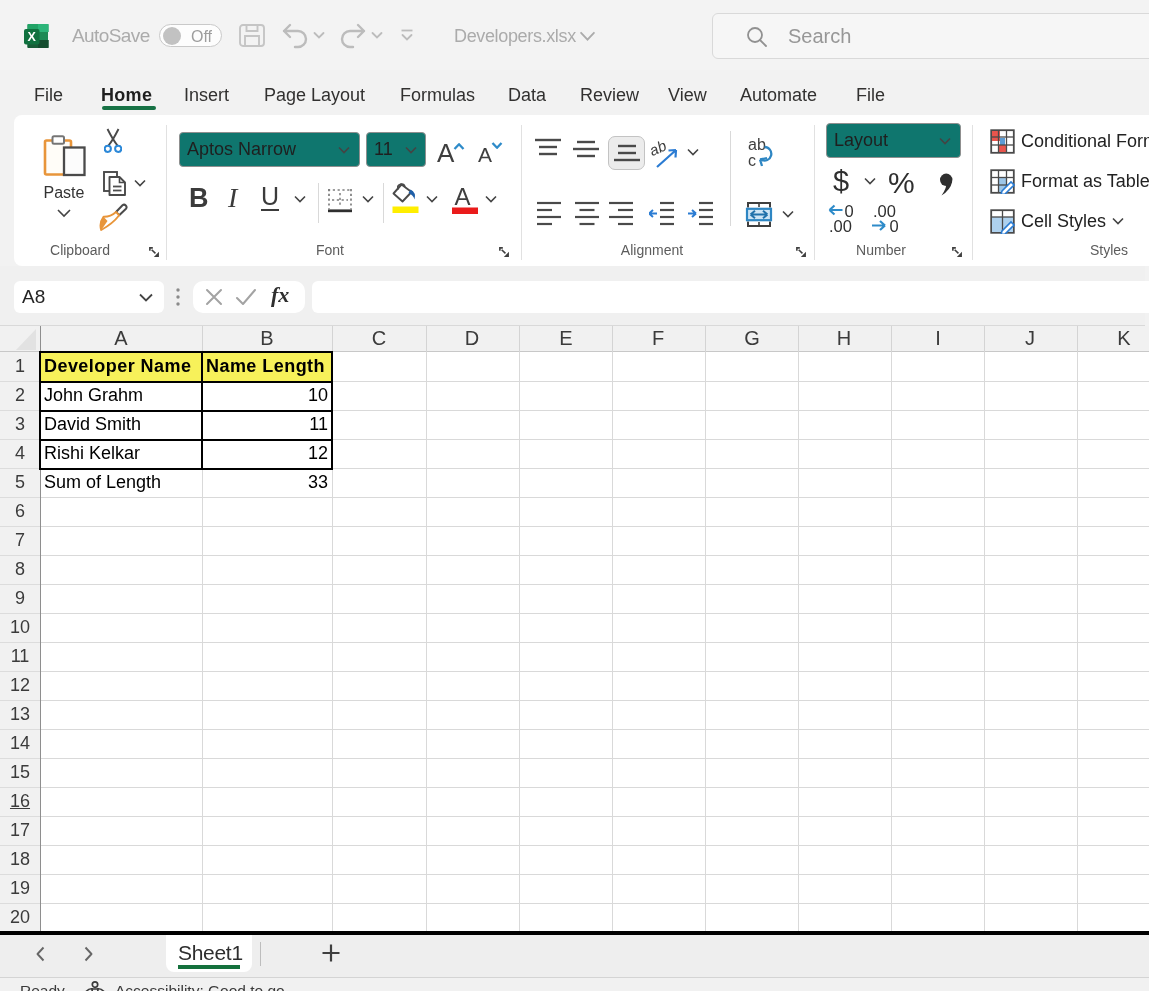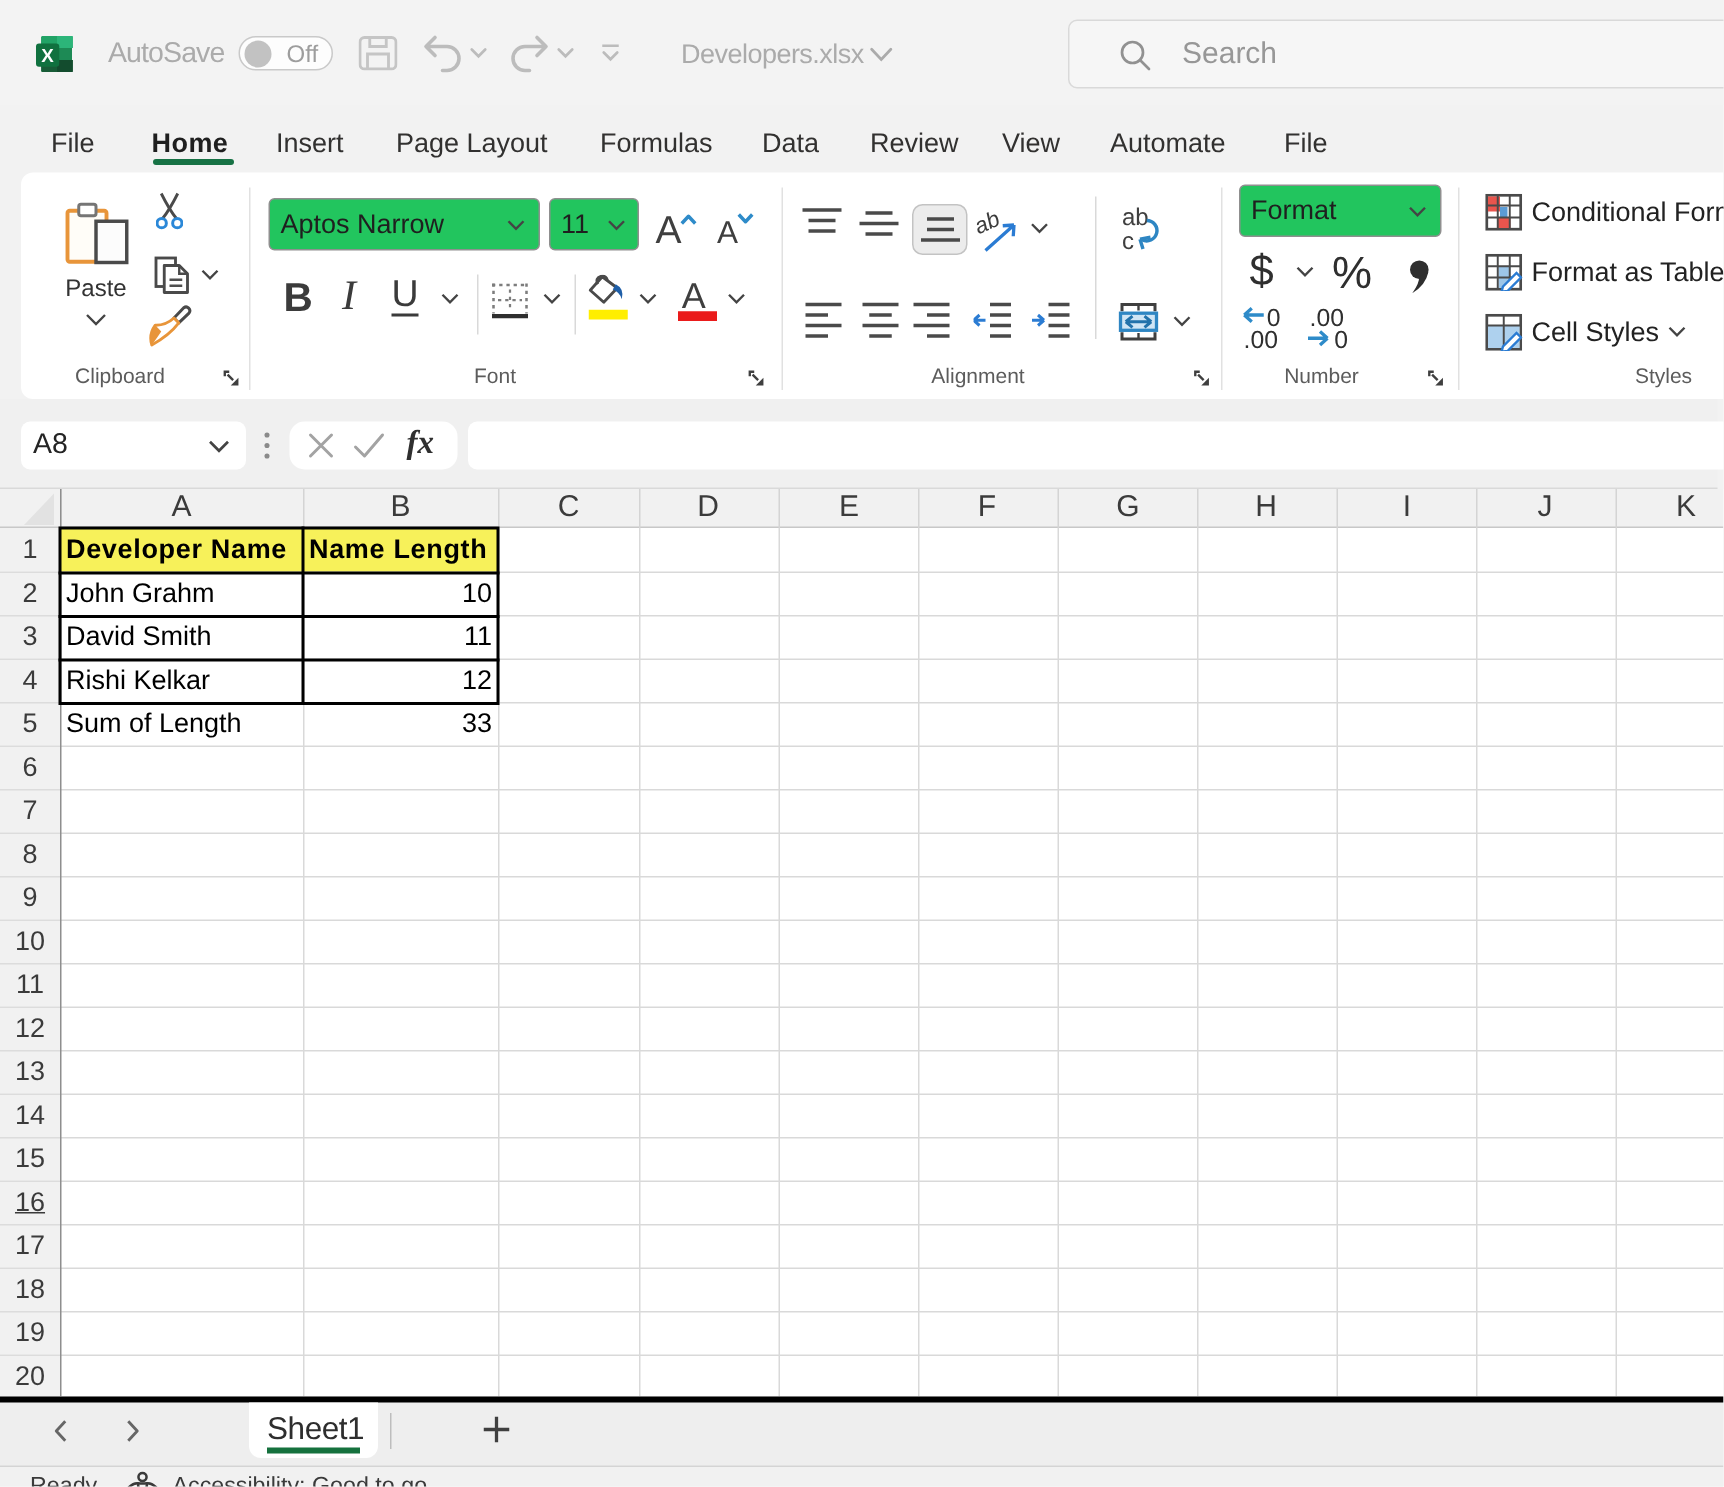--- a/index.html
+++ b/index.html
@@ -21,21 +21,21 @@
 
 .tab { position:absolute; top:85px; font-size:18px; color:#323130; }
 .tab.active { font-weight:bold; color:#1f1f1f; letter-spacing:0.3px; }
 #homeline { position:absolute; left:102px; top:106px; width:54px; height:4px; background:#177245; border-radius:2px; }
 
 #ribbon { position:absolute; left:14px; top:115px; width:1135px; height:151px; background:#ffffff;
   border-radius:8px 0 0 8px; }
 .gdivider { position:absolute; top:10px; width:1px; height:135px; background:#e1e1e1; }
 .glabel { position:absolute; top:127px; font-size:14px; color:#5c5c5c; transform:translateX(-50%); white-space:nowrap; }
 .launcher { position:absolute; width:13px; height:13px; }
-.combo { position:absolute; border:1px solid #8f8f8f; border-radius:4px; background:#22c55e; }
+.combo { position:absolute; border:1px solid #8f8f8f; border-radius:4px; background:#0f766e; }
 .combo span { position:absolute; left:7px; top:6px; font-size:18px; color:#1f1f1f; white-space:nowrap; }
 .ribtext { position:absolute; font-size:16px; color:#333; }
 .chev { stroke:#444; stroke-width:1.6; fill:none; }
 .stylestext { position:absolute; font-size:18px; color:#222; white-space:nowrap; }
 
 #fbar { position:absolute; left:0; top:266px; width:1145px; height:60px; background:#f0f0f0; border-bottom:1px solid #d9d9d9; }
 #namebox { position:absolute; left:14px; top:15px; width:150px; height:32px; background:#fff; border-radius:6px; }
 #namebox span { position:absolute; left:8px; top:5px; font-size:19px; color:#242424; }
 #fxbox { position:absolute; left:193px; top:15px; width:112px; height:32px; background:#fff; border-radius:10px; }
 #ffield { position:absolute; left:312px; top:15px; width:840px; height:32px; background:#fff; border-radius:6px 0 0 6px; }
@@ -318,21 +318,21 @@
       </svg>
   <div class="glabel" style="left:652px">Alignment</div>
   <svg class="launcher" style="left:795px;top:131px" width="14" height="14" viewBox="0 0 14 14">
     <path d="M2 5.2 V2 H5.2" fill="none" stroke="#3f3f3f" stroke-width="1.7"></path>
     <line x1="4" y1="4" x2="8" y2="8" stroke="#3f3f3f" stroke-width="1.7"></line>
     <polygon points="11.8,11.8 11.8,6.3 6.3,11.8" fill="#3f3f3f"></polygon>
   </svg>
   <div class="gdivider" style="left:814px"></div>
 
   <div class="combo" style="left:826px;top:8px;width:135px;height:35px;">
-        <span>Format</span>
+        <span>Layout</span>
     <svg class="abs" style="right:8px;top:13px" width="14" height="10" viewBox="0 0 14 10">
           <path class="chev" d="M2 1.5 L7 6.5 L12 1.5" stroke-width="1.8"></path>
         </svg>
   </div>
   <div class="abs" style="left:833px;top:50px;font-size:29px;color:#2f2f2f;">$</div>
   <svg class="abs" style="left:863px;top:62px" width="14" height="9" viewBox="0 0 14 9">
         <path class="chev" d="M2 1.5 L7 6.5 L12 1.5" stroke-width="1.8"></path>
       </svg>
   <div class="abs" style="left:888px;top:51px;font-size:30px;color:#2f2f2f;">%</div>
   <svg class="abs" style="left:938px;top:58px" width="16" height="26" viewBox="0 0 16 26">

